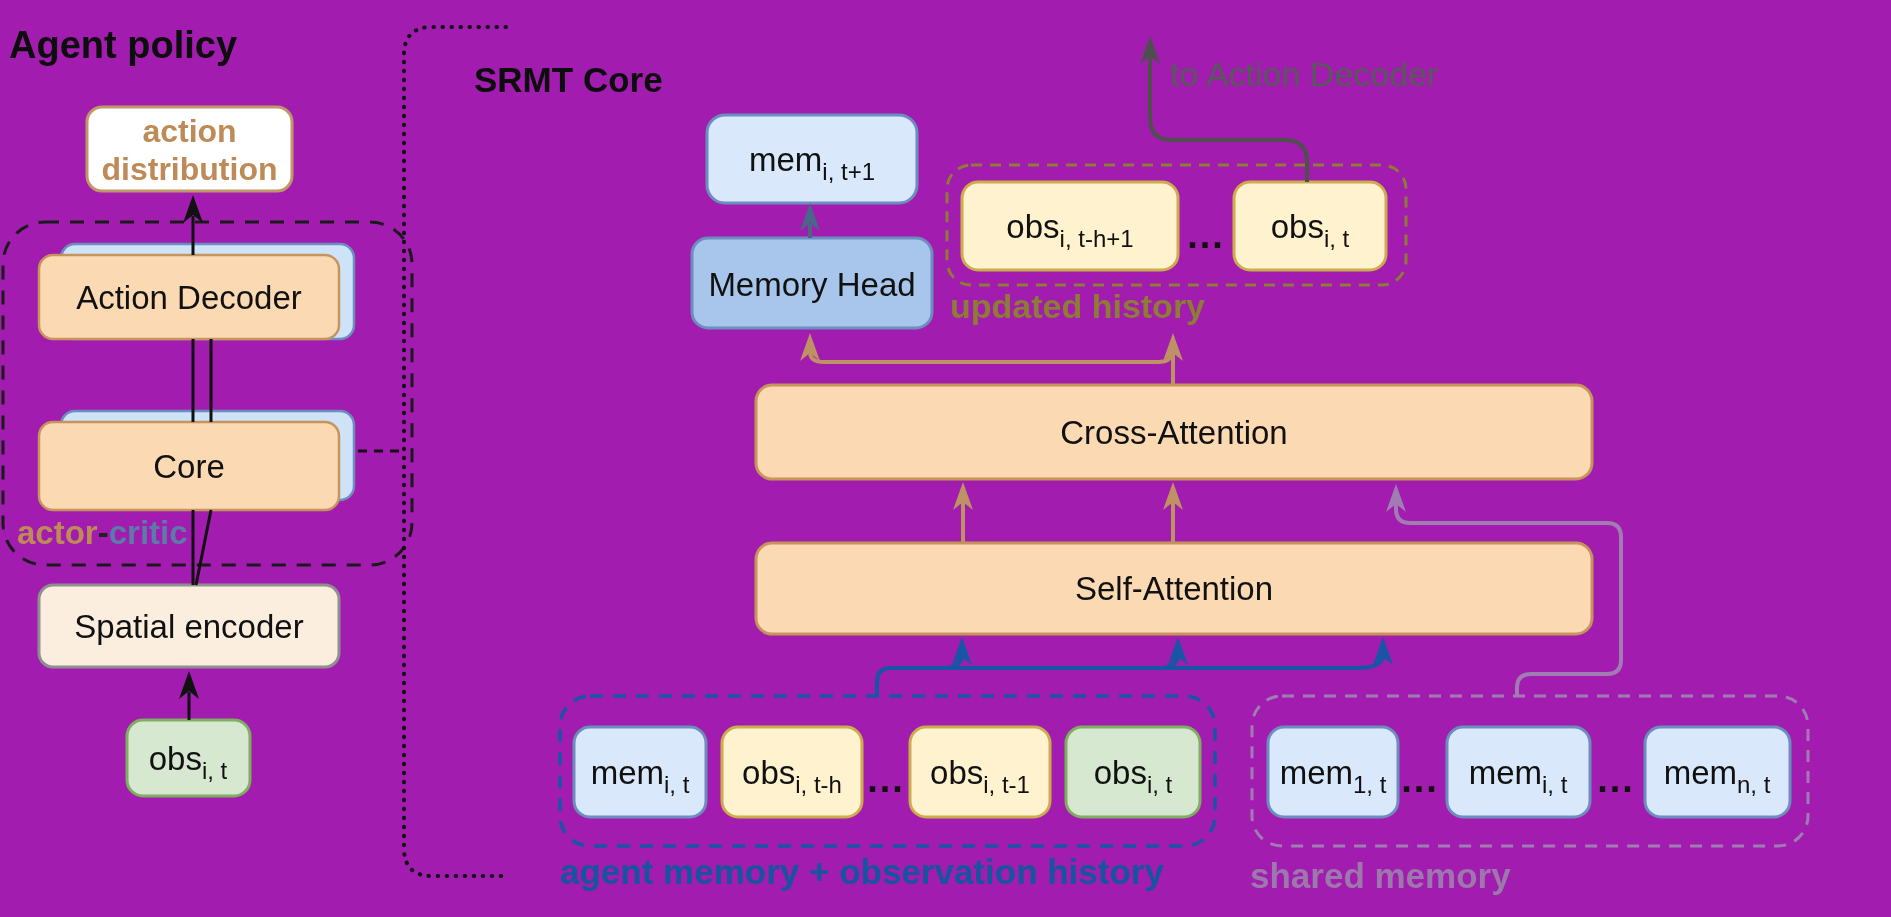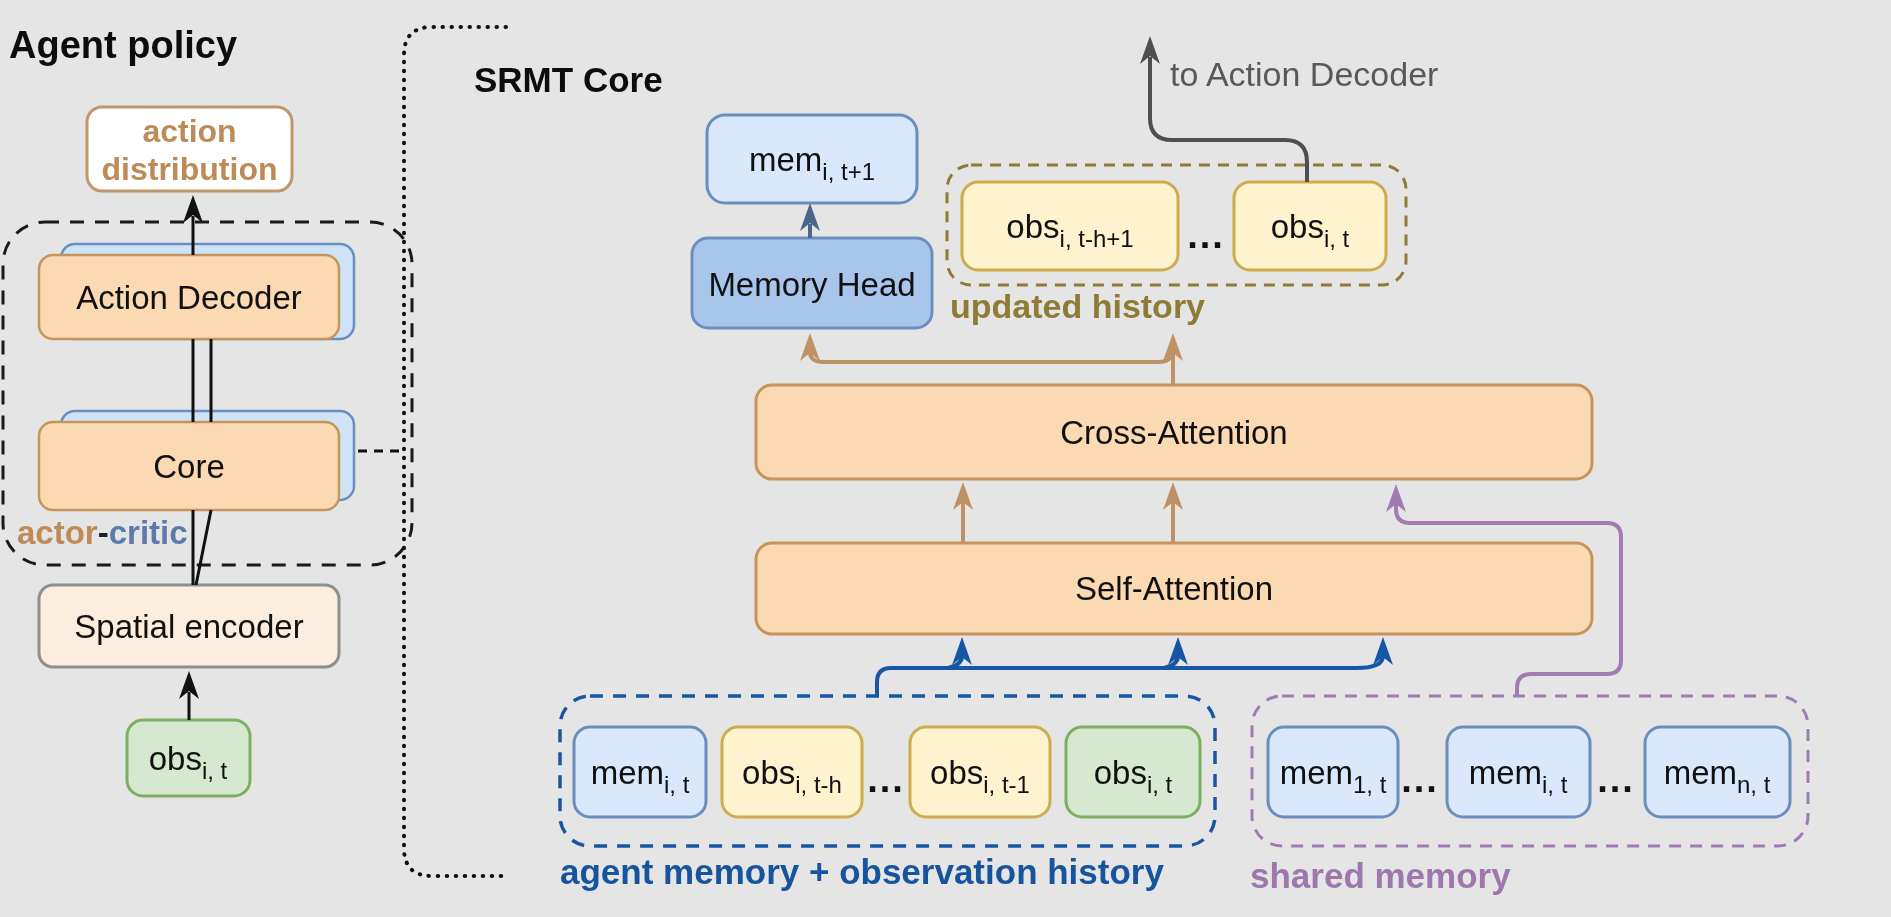--- a/index.html
+++ b/index.html
@@ -1,16 +1,16 @@
 <!DOCTYPE html>
 <html><head>
 <meta charset="utf-8">
 <style>
   html,body{margin:0;padding:0;background:#ffffff;}
-  .stage{position:relative;width:1891px;height:917px;background:#e5e5e5;
+  .stage{position:relative;width:1891px;height:917px;background:#a21caf;
          font-family:"Liberation Sans", sans-serif;}
   svg{display:block;}
   text{font-family:"Liberation Sans", sans-serif;}
   .box-label{font-size:33px;fill:#111111;}
   .sub{font-size:24px;}
   .title{font-size:38px;font-weight:bold;fill:#0d0d0d;}
   .srmt-title{font-size:35px;font-weight:bold;fill:#0d0d0d;}
   .dots{font-size:38px;font-weight:bold;fill:#111111;letter-spacing:2px;}
 </style>
 </head>

